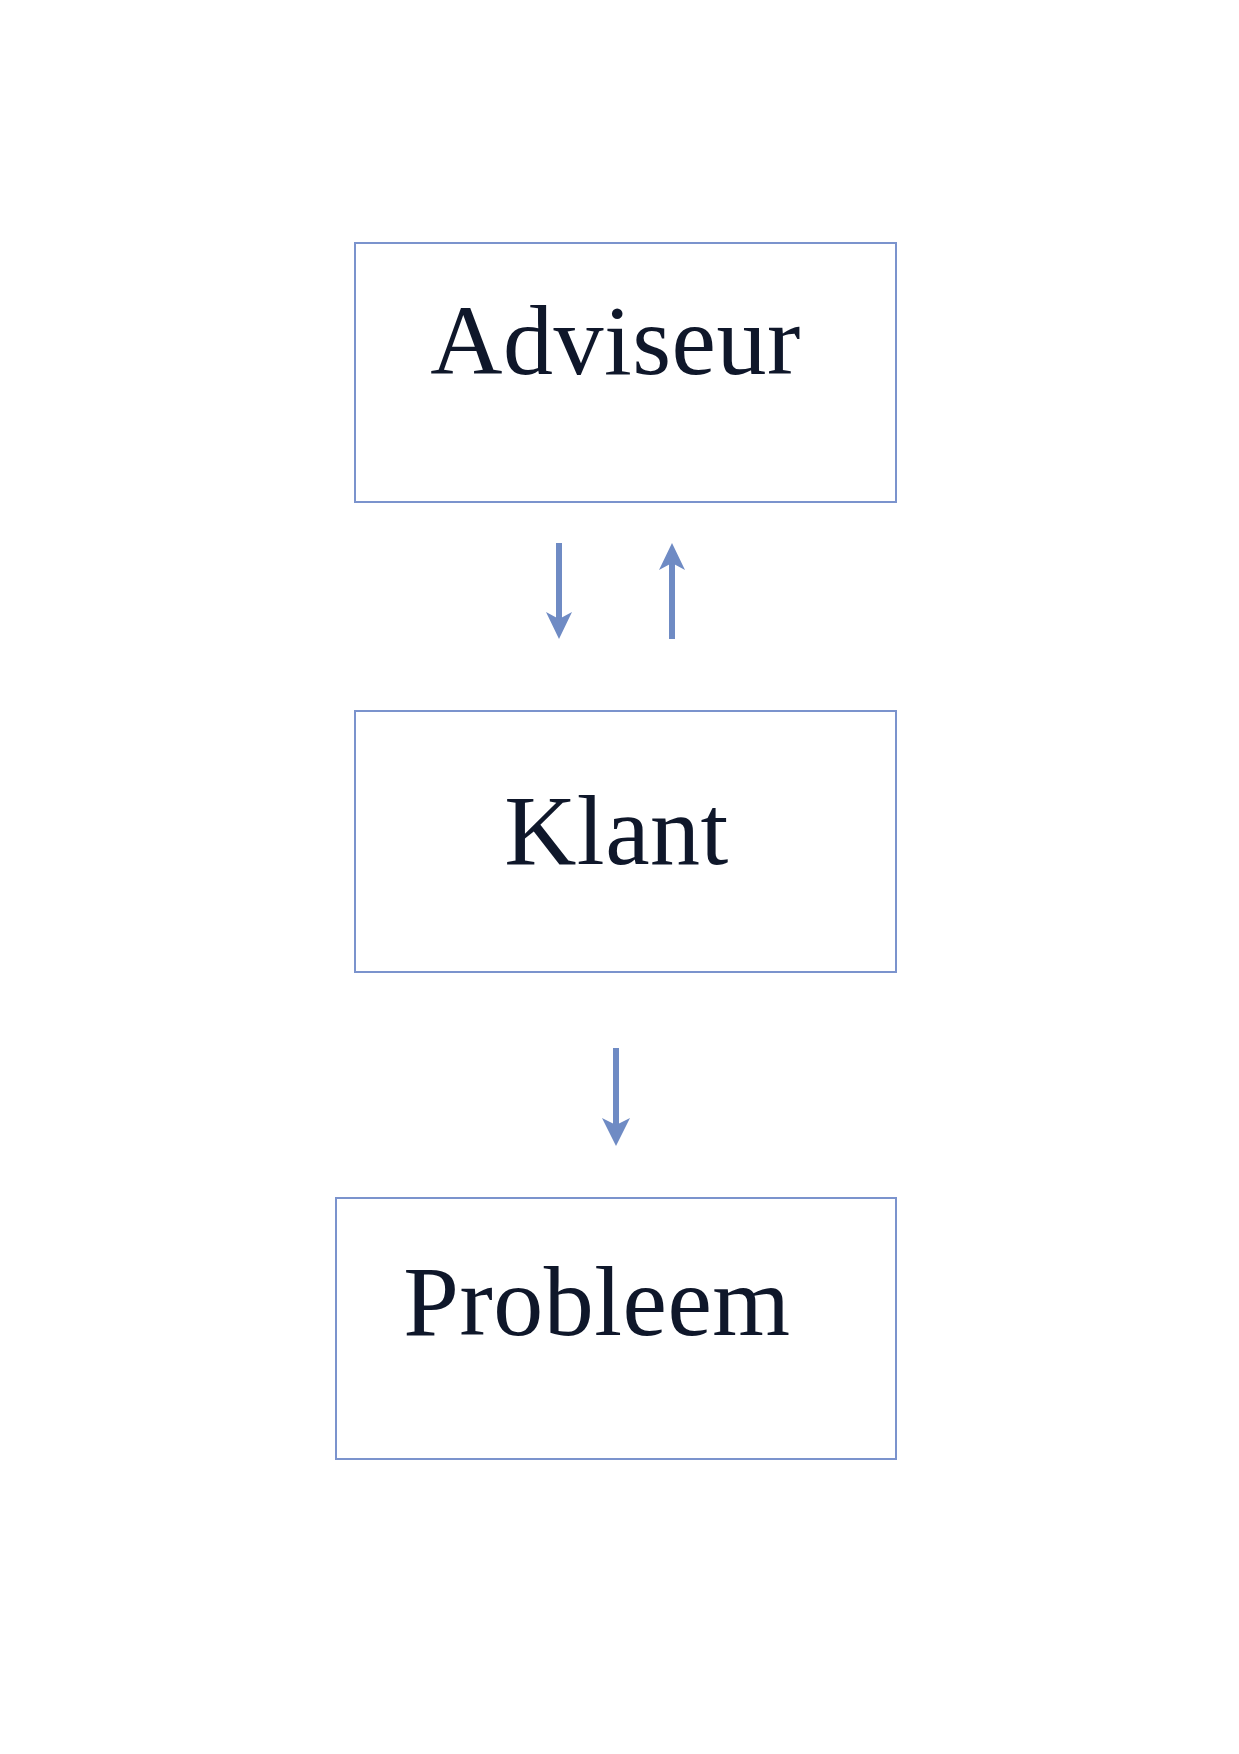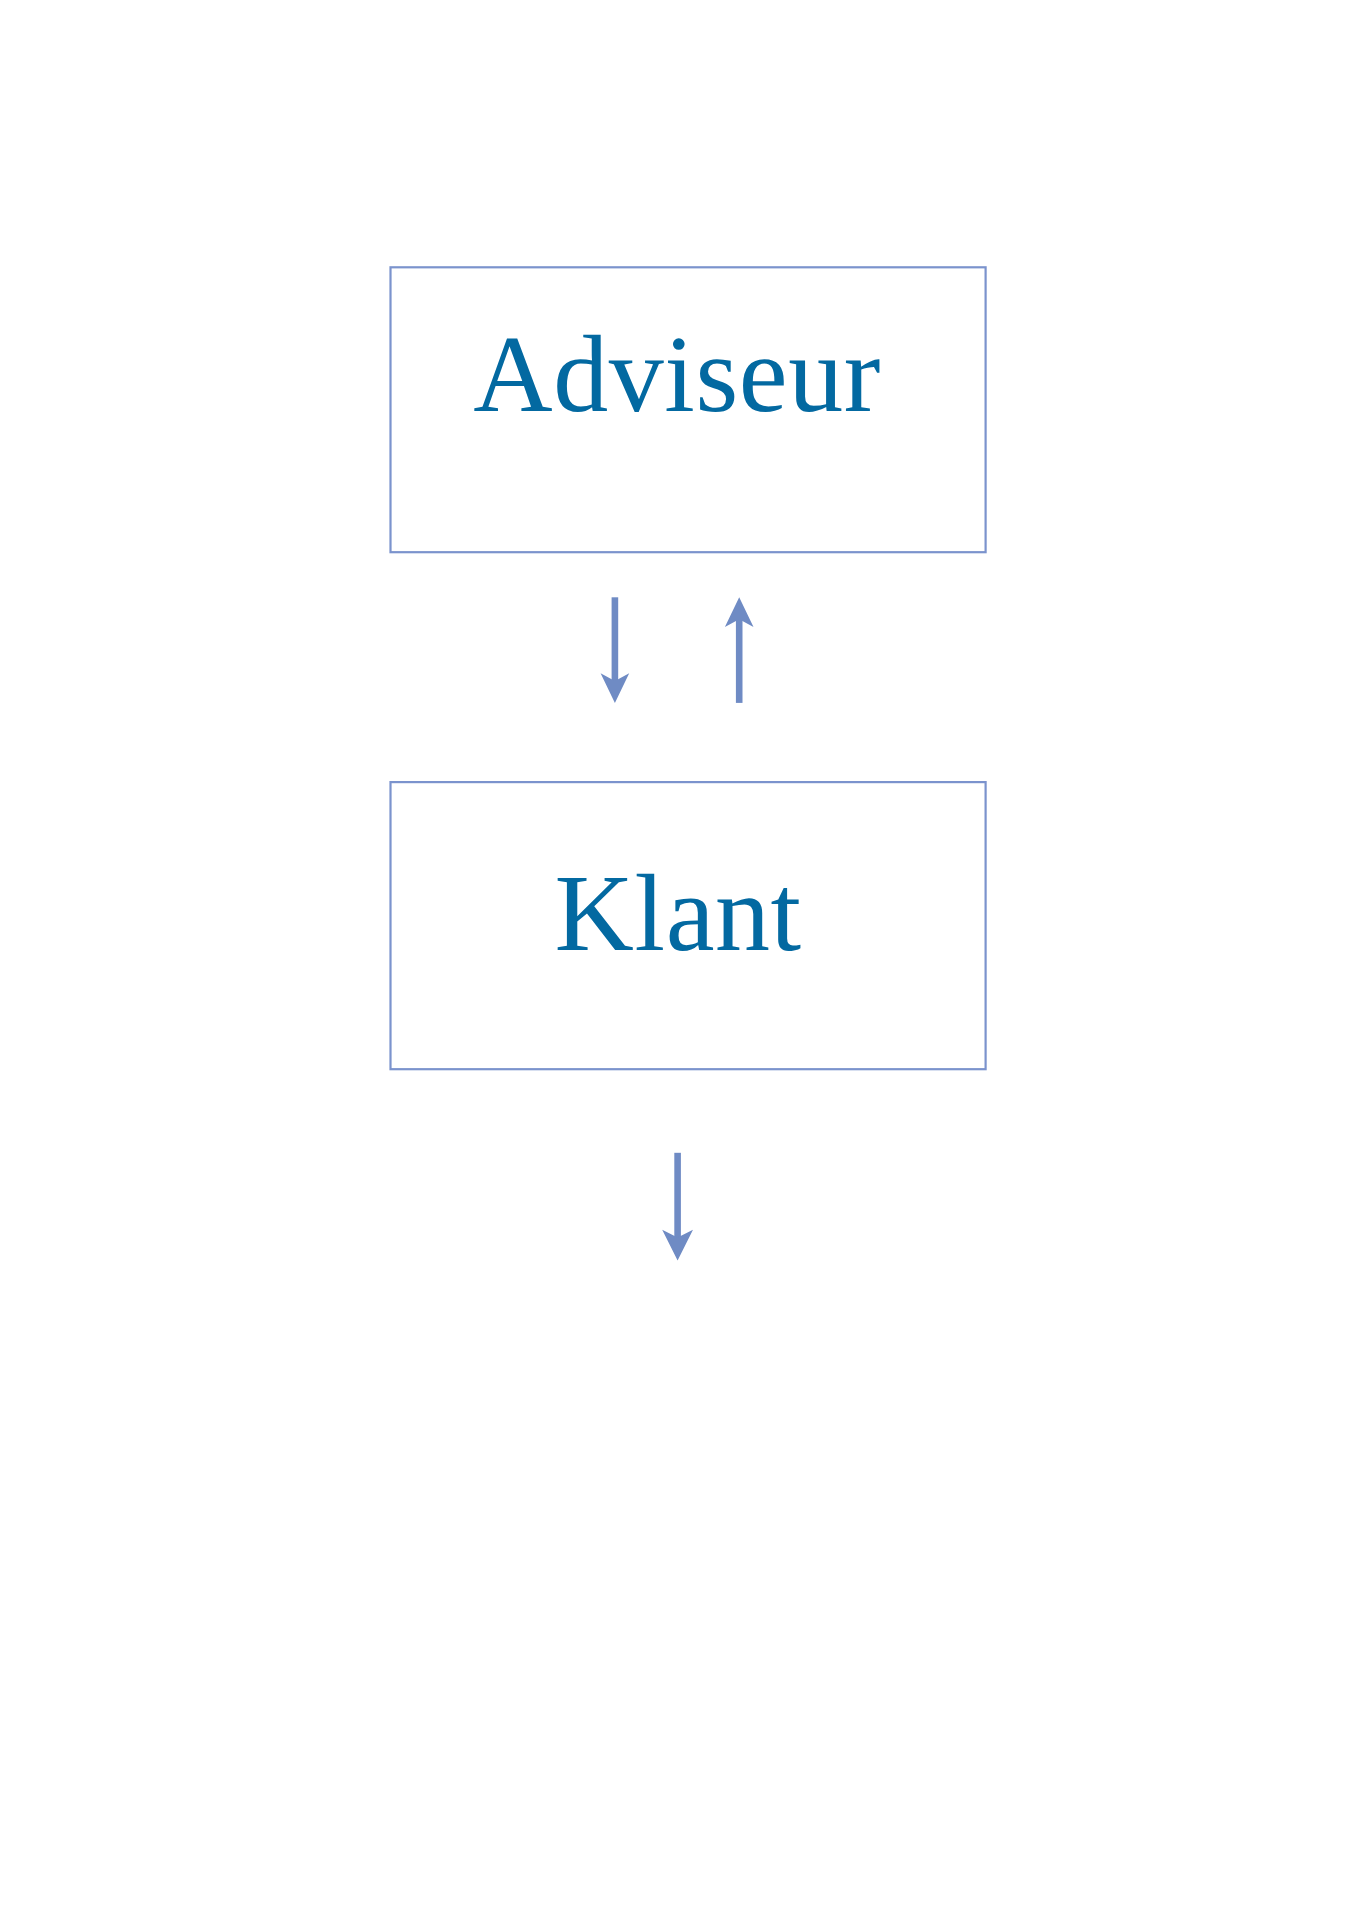--- a/index.html
+++ b/index.html
@@ -25,21 +25,21 @@
     position: absolute;
     box-sizing: border-box;
     background: #ffffff;
     border: 2px solid #7b93cd;
   }
   .node-label {
     position: absolute;
     left: 0;
     width: 100%;
     text-align: center;
-    color: #0369a1;
+    color: #0f172a;
     font-family: "Liberation Serif", "DejaVu Serif", serif;
     font-weight: 400;
     white-space: nowrap;
     letter-spacing: 0.5px;
   }
 
   
   #box-adviseur {
     left: 354px;
     top: 242px;
@@ -122,14 +122,17 @@
     <div class="node-label" id="label-klant">Klant</div>
   </div>
 
   <div class="arrow" id="arrow-klant-to-probleem">
     <svg width="40" height="104" viewBox="0 0 40 104">
       <line x1="19" y1="3" x2="19" y2="84" stroke="#6f8bc4" stroke-width="6" stroke-linecap="butt"></line>
       <path d="M 19 101 L 5 73 L 19 80 L 33 73 Z" fill="#6f8bc4"></path>
     </svg>
   </div>
 
+  <div class="node-box" id="box-probleem">
+    <div class="node-label" id="label-probleem">Probleem</div>
+  </div>
 
 </div>
 
 </body></html>

